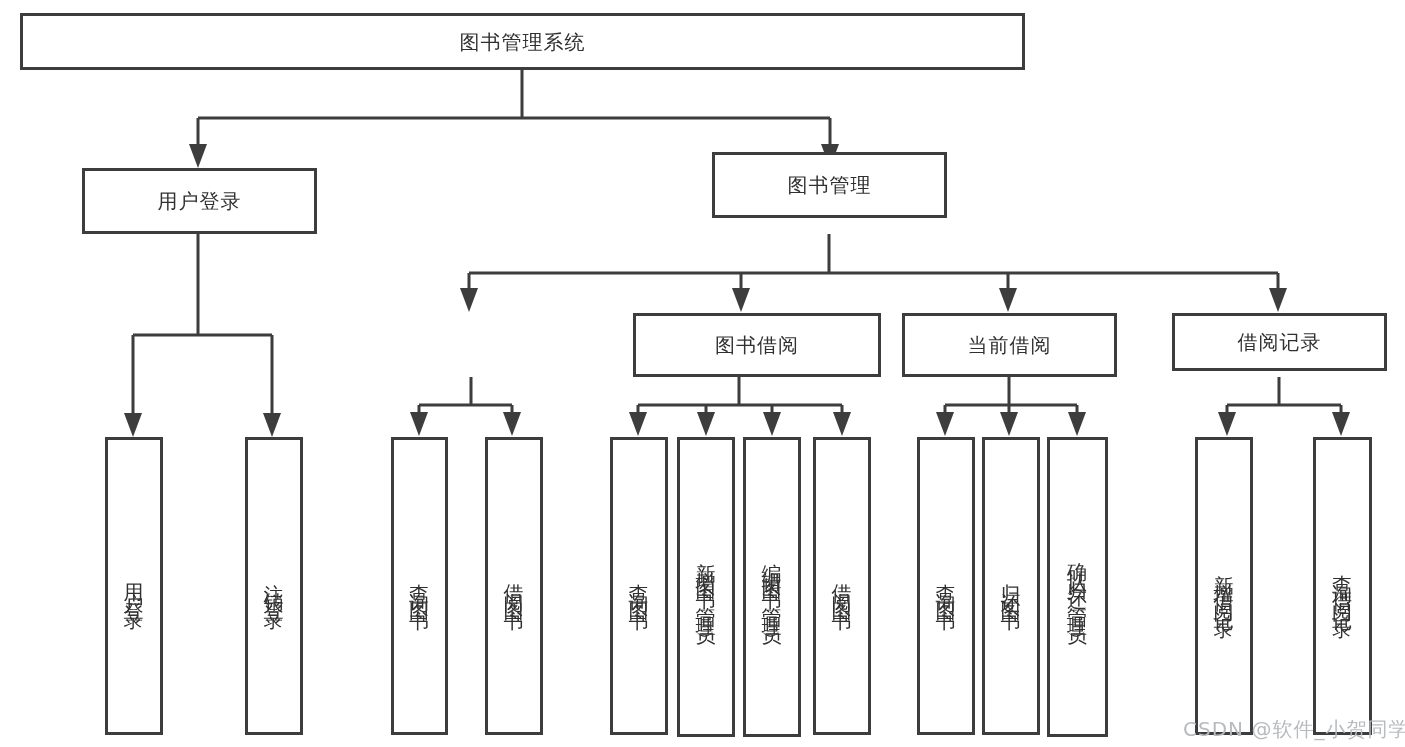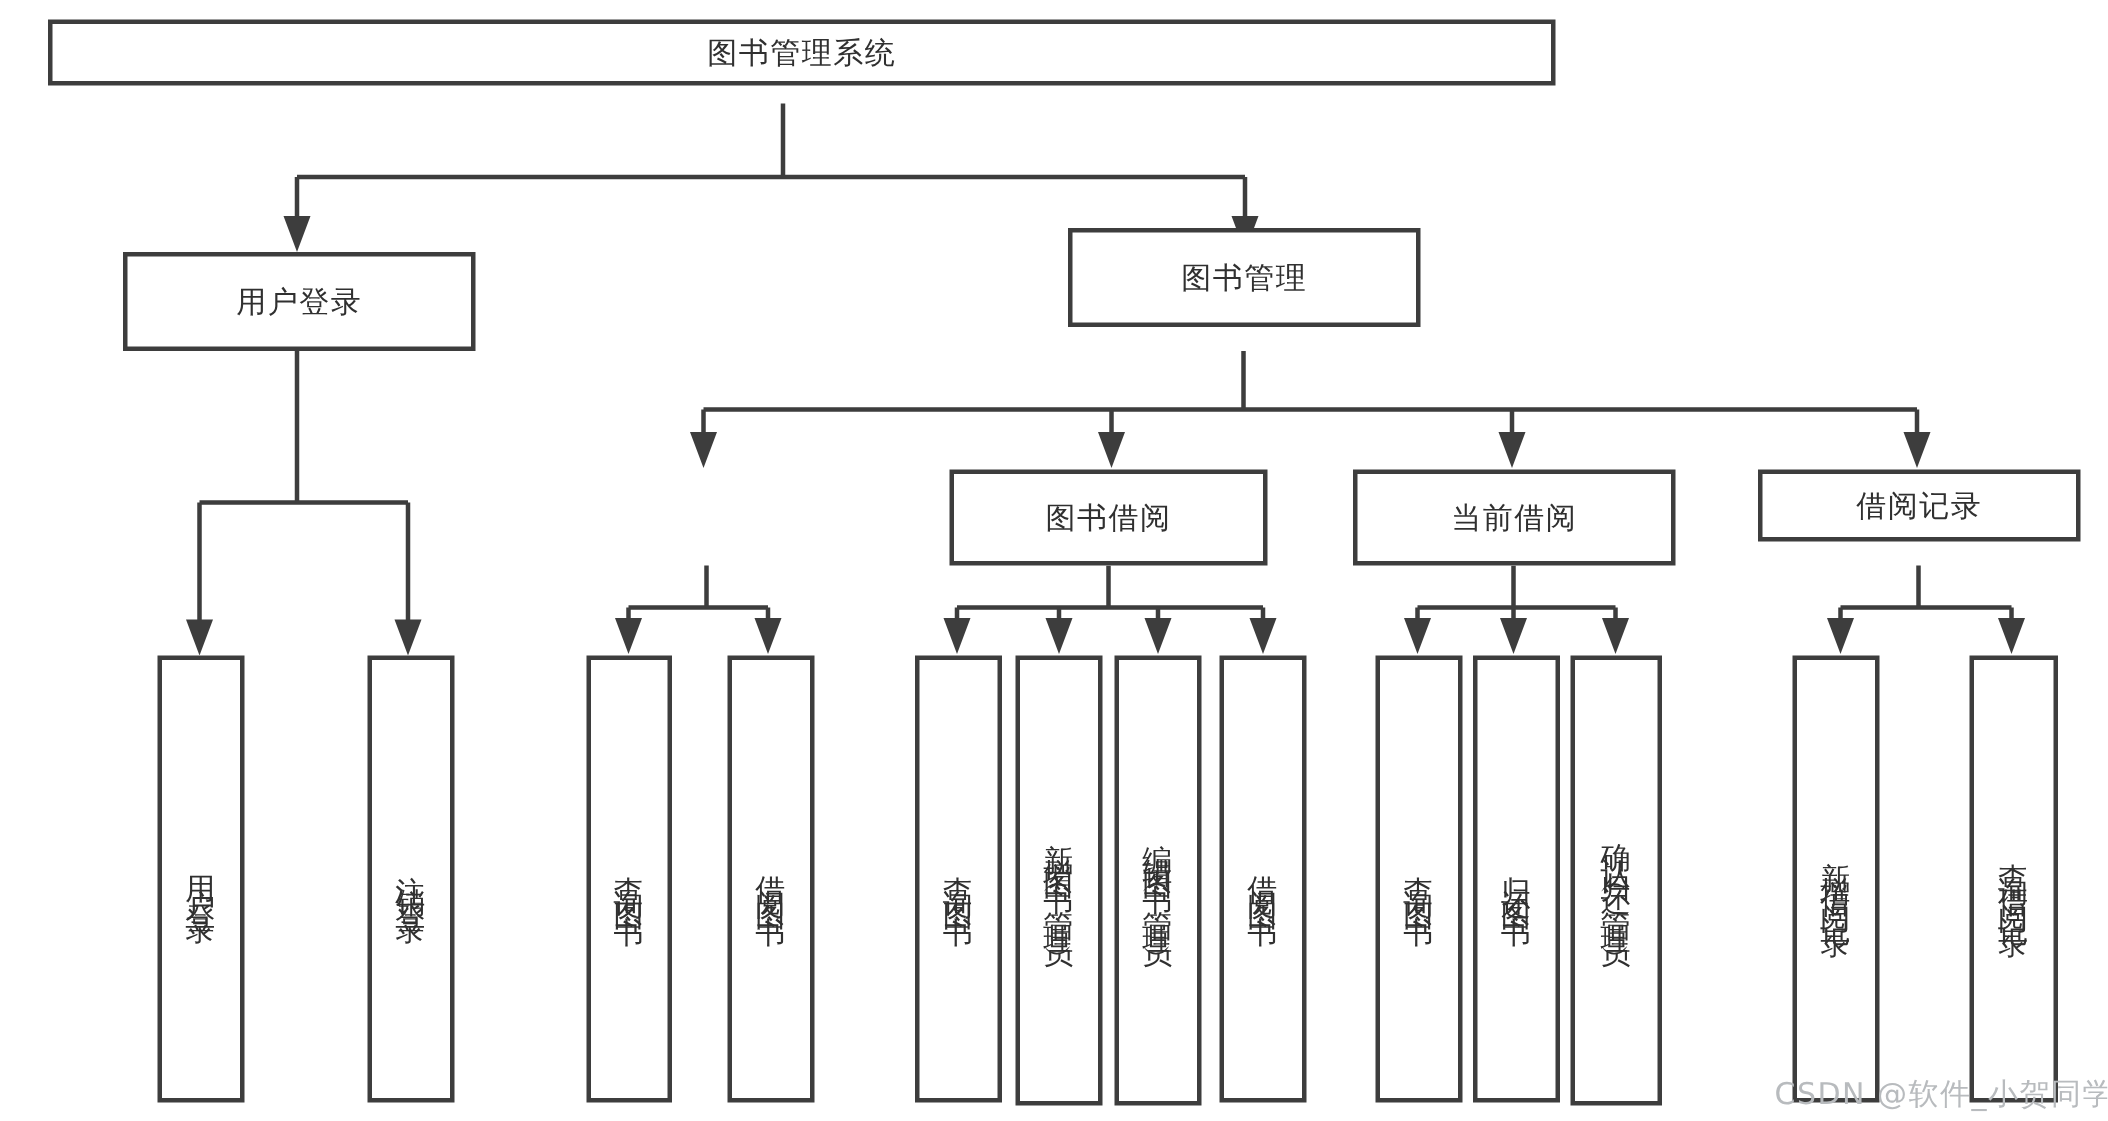--- a/index.html
+++ b/index.html
@@ -90,38 +90,38 @@
       <polygon points="763,412 781,412 772,436"></polygon>
       <polygon points="833,412 851,412 842,436"></polygon>
       <polygon points="936,412 954,412 945,436"></polygon>
       <polygon points="1000,412 1018,412 1009,436"></polygon>
       <polygon points="1068,412 1086,412 1077,436"></polygon>
       <polygon points="1218,412 1236,412 1227,436"></polygon>
       <polygon points="1332,412 1350,412 1341,436"></polygon>
     </g>
   </svg>
 
-  <div class="box" style="left:20px; top:13px; width:1005px; height:44px;margin-left:12px;">
+  <div class="box" style="left:20px; top:13px; width:1005px; height:57px;">
     <span>图书管理系统</span>
   </div>
 
   <div class="box" style="left:82px; top:168px; width:235px; height:66px;">
     <span>用户登录</span>
   </div>
   <div class="box" style="left:712px; top:152px; width:235px; height:66px;">
     <span>图书管理</span>
   </div>
 
-  <div class="box" style="left:633px; top:313px; width:212px; height:64px;">
+  <div class="box" style="left:633px; top:313px; width:248px; height:64px;">
     <span>图书借阅</span>
   </div>
   <div class="box" style="left:902px; top:313px; width:215px; height:64px;text-align:right;">
     <span>当前借阅</span>
   </div>
-  <div class="box" style="left:1172px; top:313px; width:215px; height:48px;">
+  <div class="box" style="left:1172px; top:313px; width:215px; height:58px;">
     <span>借阅记录</span>
   </div>
 
   <div class="box leaf" style="left:105px; top:437px; width:58px; height:298px;">
     <span class="v-label">用户登录</span>
   </div>
   <div class="box leaf" style="left:245px; top:437px; width:58px; height:298px;">
     <span class="v-label">注销登录</span>
   </div>
 

